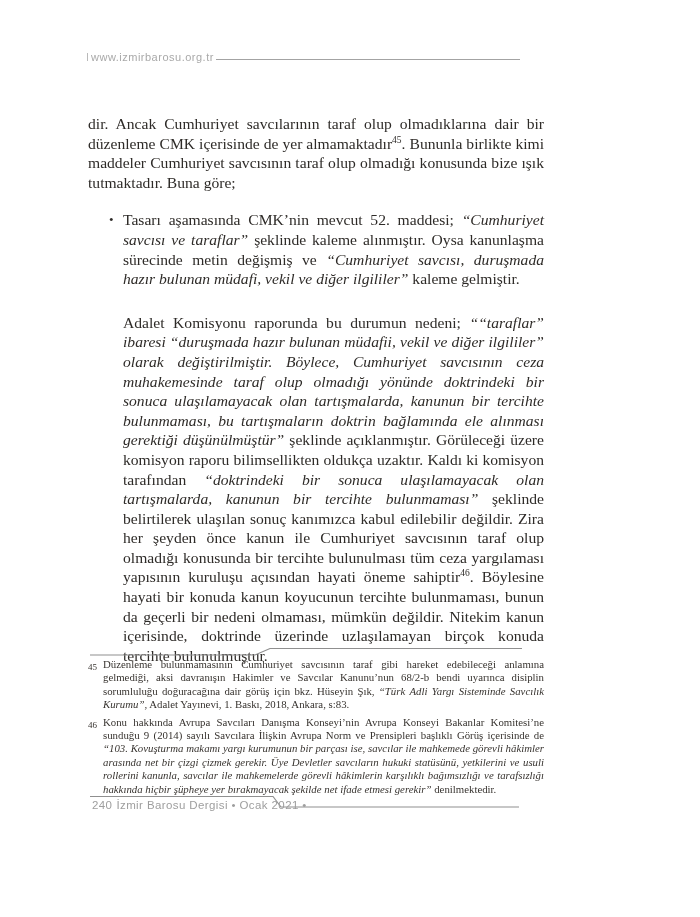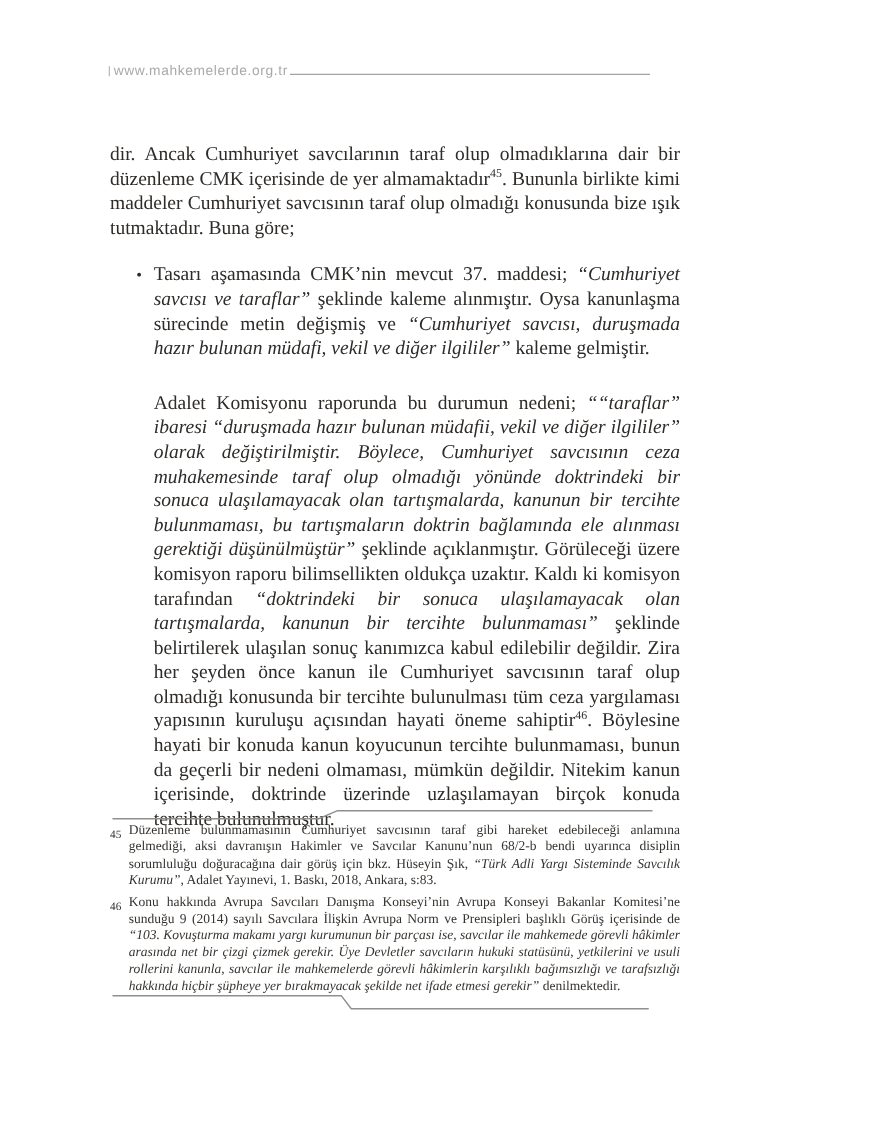--- a/index.html
+++ b/index.html
@@ -55,30 +55,30 @@
   }
   .footer-text .pgnum { margin-right:4px; }
 </style>
 </head>
 <body>
 
 <div class="page">
 
   <header class="page-header">
     <span class="header-tick"></span>
-    <span class="header-url">www.mahkemelerde.org.tr</span>
+    <span class="header-url">www.izmirbarosu.org.tr</span>
     <span class="header-rule"></span>
   </header>
 
   <main class="content">
     <p class="para para-first"><span>dir. Ancak Cumhuriyet savcılarının taraf olup olmadıklarına dair bir düzenleme CMK içerisinde de yer almamaktadır</span><sup>45</sup><span>. Bununla birlikte kimi maddeler Cumhuriyet savcısının taraf olup olmadığı konusunda bize ışık tutmaktadır. Buna göre;</span></p>
 
     <div class="bullet-row">
       <span class="bullet-dot">•</span>
-      <p class="para"><span>Tasarı aşamasında CMK’nin mevcut 37. maddesi; </span><span class="it">“Cumhuriyet savcısı ve taraflar”</span><span> şeklinde kaleme alınmıştır. Oysa kanunlaşma sürecinde metin değişmiş ve </span><span class="it">“Cumhuriyet savcısı, duruşmada hazır bulunan müdafi, vekil ve diğer ilgililer”</span><span> kaleme gelmiştir.</span></p>
+      <p class="para"><span>Tasarı aşamasında CMK’nin mevcut 52. maddesi; </span><span class="it">“Cumhuriyet savcısı ve taraflar”</span><span> şeklinde kaleme alınmıştır. Oysa kanunlaşma sürecinde metin değişmiş ve </span><span class="it">“Cumhuriyet savcısı, duruşmada hazır bulunan müdafi, vekil ve diğer ilgililer”</span><span> kaleme gelmiştir.</span></p>
     </div>
 
     <p class="para para-indented"><span>Adalet Komisyonu raporunda bu durumun nedeni; </span><span class="it">““taraflar” ibaresi “duruşmada hazır bulunan müdafii, vekil ve diğer ilgililer” olarak değiştirilmiştir. Böylece, Cumhuriyet savcısının ceza muhakemesinde taraf olup olmadığı yönünde doktrindeki bir sonuca ulaşılamayacak olan tartışmalarda, kanunun bir tercihte bulunmaması, bu tartışmaların doktrin bağlamında ele alınması gerektiği düşünülmüştür”</span><span> şeklinde açıklanmıştır. Görüleceği üzere komisyon raporu bilimsellikten oldukça uzaktır. Kaldı ki komisyon tarafından </span><span class="it">“doktrindeki bir sonuca ulaşılamayacak olan tartışmalarda, kanunun bir tercihte bulunmaması”</span><span> şeklinde belirtilerek ulaşılan sonuç kanımızca kabul edilebilir değildir. Zira her şeyden önce kanun ile Cumhuriyet savcısının taraf olup olmadığı konusunda bir tercihte bulunulması tüm ceza yargılaması yapısının kuruluşu açısından hayati öneme sahiptir</span><sup>46</sup><span>. Böylesine hayati bir konuda kanun koyucunun tercihte bulunmaması, bunun da geçerli bir nedeni olmaması, mümkün değildir. Nitekim kanun içerisinde, doktrinde üzerinde uzlaşılamayan birçok konuda tercihte bulunulmuştur.</span></p>
   </main>
 
   <svg class="fn-sep" width="434" height="9" viewBox="0 0 434 9">
     <polyline points="1,8 166,8 181,1.5 433,1.5" fill="none" stroke="#8f8f8f" stroke-width="1.2"></polyline>
   </svg>
 
   <section class="footnotes">
@@ -89,15 +89,18 @@
     <div class="footnote">
       <span class="fn-num">46</span>
       <span class="fn-text"><span>Konu hakkında Avrupa Savcıları Danışma Konseyi’nin Avrupa Konseyi Bakanlar Komitesi’ne sunduğu 9 (2014) sayılı Savcılara İlişkin Avrupa Norm ve Prensipleri başlıklı Görüş içerisinde de </span><span class="it">“103. Kovuşturma makamı yargı kurumunun bir parçası ise, savcılar ile mahkemede görevli hâkimler arasında net bir çizgi çizmek gerekir. Üye Devletler savcıların hukuki statüsünü, yetkilerini ve usuli rollerini kanunla, savcılar ile mahkemelerde görevli hâkimlerin karşılıklı bağımsızlığı ve tarafsızlığı hakkında hiçbir şüpheye yer bırakmayacak şekilde net ifade etmesi gerekir”</span><span> denilmektedir.</span></span>
     </div>
   </section>
 
   <footer class="page-footer">
     <svg class="footer-rule" width="432" height="14" viewBox="0 0 432 14">
       <polyline points="1,1.5 184,1.5 192,12 430,12" fill="none" stroke="#8f8f8f" stroke-width="1.2"></polyline>
     </svg>
+    <div class="footer-text">
+      <span class="pgnum">240</span><span>İzmir Barosu Dergisi • Ocak 2021 •</span>
+    </div>
   </footer>
 
 </div>
 
 </body></html>

